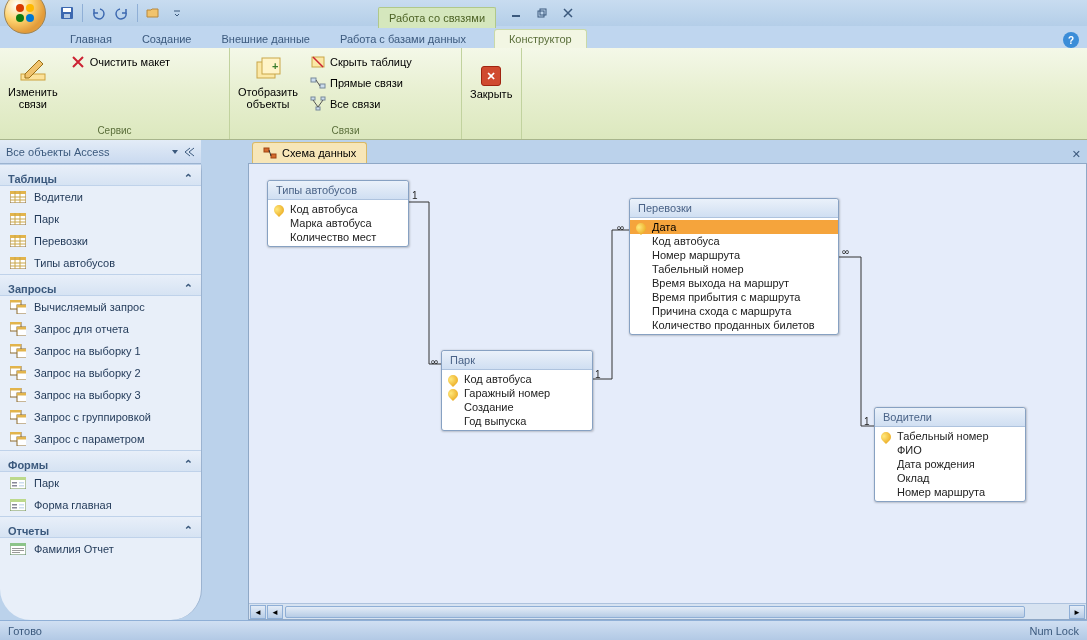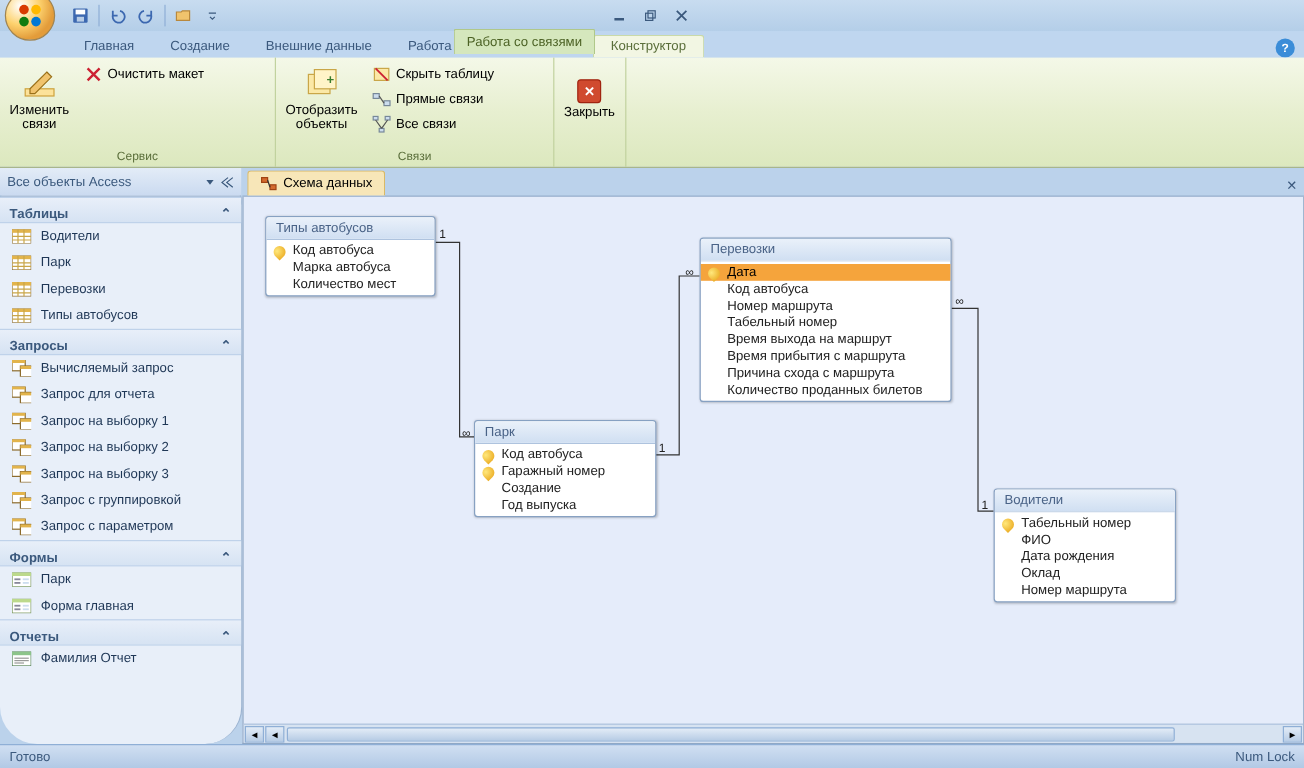--- a/index.html
+++ b/index.html
@@ -6,21 +6,21 @@
 body { width: 1087px; height: 640px; background: #BFD6EF; display: flex; flex-direction: column; overflow: hidden; }
 
 
 .titlebar { height: 26px; background: linear-gradient(#C8DCF0,#B4CEE8); display: flex; align-items: center; }
 .office-btn { width: 42px; height: 42px; background: radial-gradient(circle at 30% 30%, #fff, #FDD26E 40%, #E39C3A 70%); border: 1px solid #9F8452; border-radius: 50%; margin: 2px 4px; position: relative; z-index: 10; display:flex;align-items:center;justify-content:center;}
 .office-btn svg{width:24px;height:24px;}
 .qat { display:flex; gap:2px; margin-left:6px; align-items:center;}
 .qat-btn { width:22px; height:22px; display:flex;align-items:center;justify-content:center; border-radius:3px;}
 .qat-sep{width:1px;height:18px;background:#8FAFD6;margin:0 2px;}
 .title-text { color:#4F6C8E; margin-left:auto; margin-right:8px; white-space:nowrap;}
-.title-ctx { background:#D5E7BD; border:1px solid #B0C88A; border-bottom:none; padding:4px 10px; color:#4C6225; border-radius:2px 2px 0 0; position:relative; top:21px;margin-left:190px;}
+.title-ctx { background:#D5E7BD; border:1px solid #B0C88A; border-bottom:none; padding:4px 10px; color:#4C6225; border-radius:2px 2px 0 0; position:relative; top:4px;margin-left:190px;}
 .win-btns { display:flex; gap:2px; margin-left:8px; margin-right:4px;}
 .win-btn { width:24px; height:18px; display:flex;align-items:center;justify-content:center;color:#3B597D;}
 
 
 .tabs { height:22px; background:#BFD6EF; display:flex; align-items:flex-end; padding-left:56px; gap:2px;}
 .tab { padding:3px 14px; color:#3B597D; border-radius:3px 3px 0 0;}
 .tab.active { background:#E4EDCD; border:1px solid #B0C88A; border-bottom:none; color:#3C5216;}
 .tab.ctx { background:#F2F6E3; border:1px solid #C9D9A8; border-bottom:none;color:#5A6E3A;}
 .help-btn{margin-left:auto;margin-right:8px;width:16px;height:16px;border-radius:50%;background:#3B8DD8;color:#fff;display:flex;align-items:center;justify-content:center;font-weight:bold;font-size:10px;}
 
@@ -43,21 +43,21 @@
 .nav-head { height:24px; background:linear-gradient(#E3ECF7,#CADAF0); border-bottom:1px solid #9BB3D0; display:flex; align-items:center; padding:0 6px; color:#3B597D;}
 .nav-head-r{margin-left:auto;display:flex;gap:4px;align-items:center;}
 .nav-cat { height:22px; background:linear-gradient(#E8EFF9,#D6E3F3); border-top:1px solid #BFD2EA; border-bottom:1px solid #BFD2EA; display:flex; align-items:flex-end; padding:0 8px; font-weight:bold; color:#3B597D;}
 .nav-cat .chev{margin-left:auto;color:#3B597D;}
 .nav-item { height:22px; display:flex; align-items:center; padding:0 10px; gap:8px; color:#1F3756;}
 .ico-table{width:16px;height:12px;}
 .ico-query{width:16px;height:14px;}
 .ico-form{width:16px;height:12px;}
 
 
-.ws { flex:1; display:flex; flex-direction:column; background:#BBD2EB; min-width:0;}
+.ws { flex:1; display:flex; flex-direction:column; background:#BBD2EB; min-width:0;margin-left:46px;}
 .doc-tabs{height:24px;display:flex;align-items:flex-end;padding-left:4px;border-bottom:1px solid #8FA8C6;}
 .doc-tab{background:#F7E6B8;border:1px solid #D9B967;border-bottom:none;padding:3px 10px;display:flex;align-items:center;gap:5px;border-radius:3px 3px 0 0;}
 .doc-close{margin-left:auto;padding:2px 6px;color:#3B597D;}
 .canvas{flex:1;background:#E5ECFA;position:relative;overflow:hidden;border:1px solid #8FA8C6;border-top:none;margin:0 0 0 0;}
 .table-box{position:absolute;background:#fff;border:1px solid #87A1C2;border-radius:3px;box-shadow:0.5px 0.5px 2px rgba(0,0,0,0.2);min-width:130px;}
 .tb-head{background:linear-gradient(#EAF1FA,#D0DFF2);padding:3px 8px;border-bottom:1px solid #AEC3DE;color:#4A6387;border-radius:3px 3px 0 0;}
 .tb-body{padding:2px 0;}
 .tb-row{padding:1px 8px 1px 22px;position:relative;color:#222;}
 .tb-row.sel{background:#F5A43C;color:#000;}
 .tb-row.pk::before{content:"";position:absolute;left:6px;top:3px;width:10px;height:10px;background:radial-gradient(circle at 40% 30%,#FFE87C,#E8A215);border-radius:50% 50% 50% 0;transform:rotate(-45deg);}

